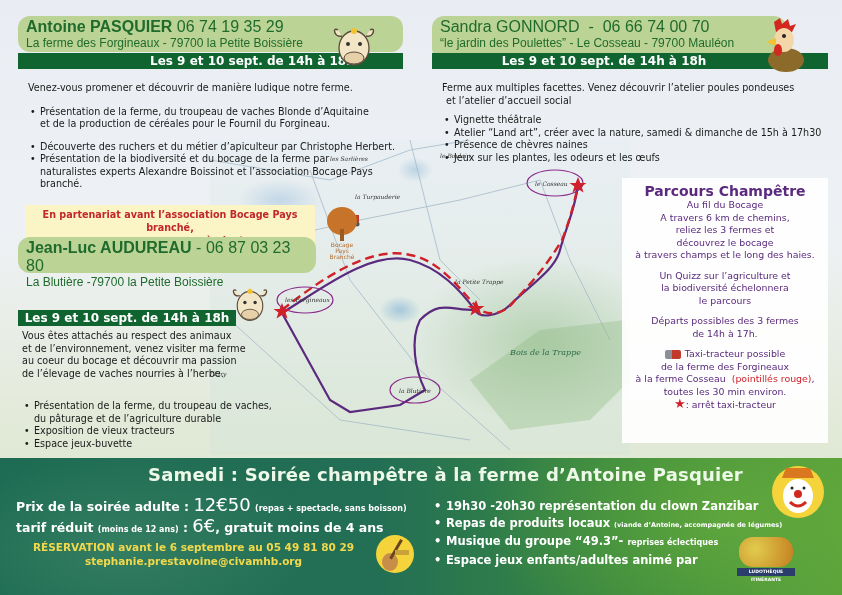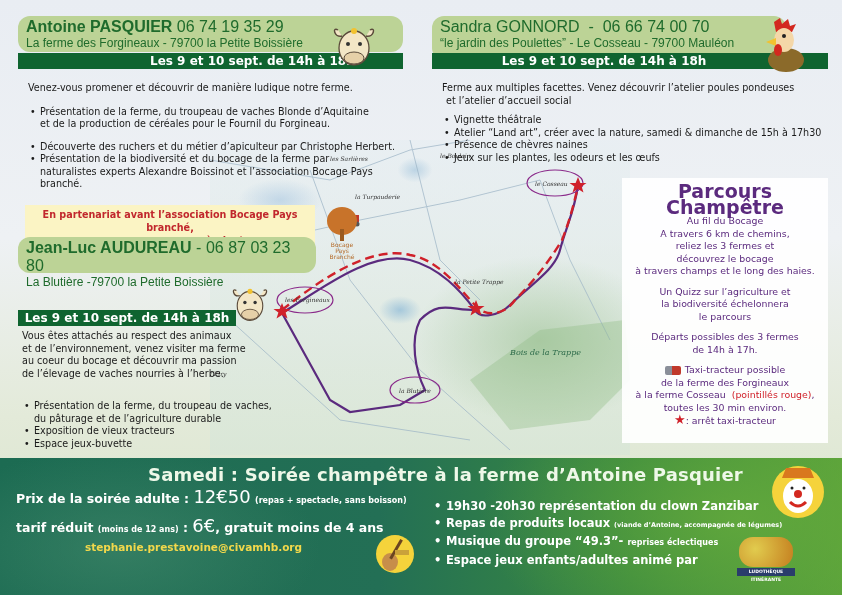--- a/index.html
+++ b/index.html
@@ -47,21 +47,21 @@
     text-align: center; padding-top: 3px;
   }
   .tree { position: absolute; left: 325px; top: 205px; width: 34px; height: 54px; }
 
   .parcours {
     position: absolute; left: 622px; top: 178px; width: 206px; height: 265px;
     background: rgba(255,255,255,.92); text-align: center; color: #5b2a7e;
     font-family: "DejaVu Sans", sans-serif; font-size: 9.4px; line-height: 12.5px;
     padding-top: 5px;
   }
-  .parcours .ptitle { font-weight: bold; font-size: 19px; line-height: 16px; color: #5b2a7e; }
+  .parcours .ptitle { font-weight: bold; font-size: 14px; line-height: 16px; color: #5b2a7e; }
   .parcours .gap { height: 8px; }
   .parcours .red { color: #d0212a; }
 
   
   .bottom {
     position: absolute; left: 0; top: 458px; width: 842px; height: 137px;
     background:
       radial-gradient(ellipse 200px 100px at 120px 90px, rgba(70,140,110,.55), rgba(70,140,110,0)),
       radial-gradient(ellipse 260px 140px at 740px 60px, rgba(100,170,60,.8), rgba(100,170,60,0)),
       linear-gradient(90deg, #1c6b52 0%, #236f55 45%, #3b8a3f 75%, #5aa23a 100%);
@@ -254,32 +254,33 @@
     <div>de la ferme des Forgineaux</div>
     <div><span>à la ferme Cosseau</span>&nbsp; <span class="red">(pointillés rouge)</span>,</div>
     <div>toutes les 30 min environ.</div>
     <div><span style="color:#d0212a;font-size:13px;">★</span><span>: arrêt taxi-tracteur</span></div>
   </div>
 </div>
 
 <div class="bottom">
   <div class="b-title">Samedi : Soirée champêtre à la ferme d’Antoine Pasquier</div>
 
-  <div class="b-line" style="left:16px;top:28px;font-size:12.5px;text-align:right;">
+  <div class="b-line" style="left:16px;top:36px;font-size:12.5px;text-align:right;">
     <span>Prix de la soirée adulte :</span>
     <span class="big">12€50</span>
     <span class="small">(repas + spectacle, sans boisson)</span>
   </div>
   <div class="b-line" style="left:16px;top:57px;font-size:12.5px;">
     <span>tarif réduit</span>
     <span class="small">(moins de 12 ans)</span>
     <span>:</span>
     <span class="big">6€</span><span>, gratuit moins de 4 ans</span>
   </div>
   <div class="b-yellow" style="left:16px;top:82px;width:355px;">
+    <div>RÉSERVATION avant le 6 septembre au 05 49 81 80 29</div>
     <div>stephanie.prestavoine@civamhb.org</div>
   </div>
 
   <svg style="position:absolute;left:375px;top:74px;" width="40" height="44" viewBox="0 0 40 44">
     <circle cx="20" cy="22" r="19" fill="#f5d33b"></circle>
     <ellipse cx="15" cy="30" rx="8" ry="9" fill="#c78e4a"></ellipse>
     <rect x="18" y="6" width="3" height="22" fill="#6b4520" transform="rotate(30 20 20)"></rect>
     <rect x="20" y="18" width="14" height="5" fill="#caa23a"></rect>
   </svg>
 

